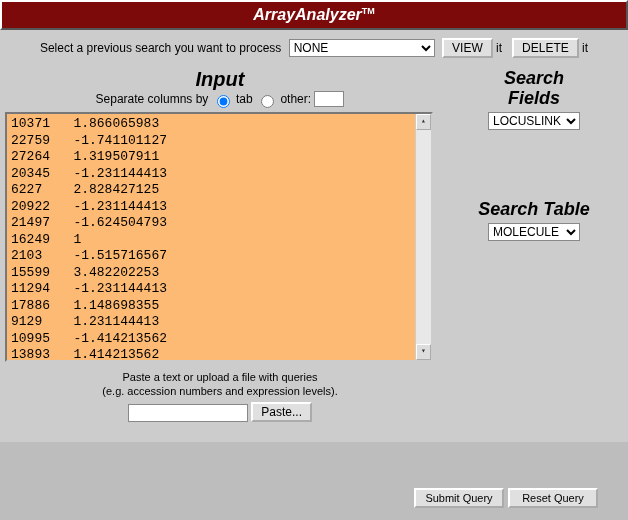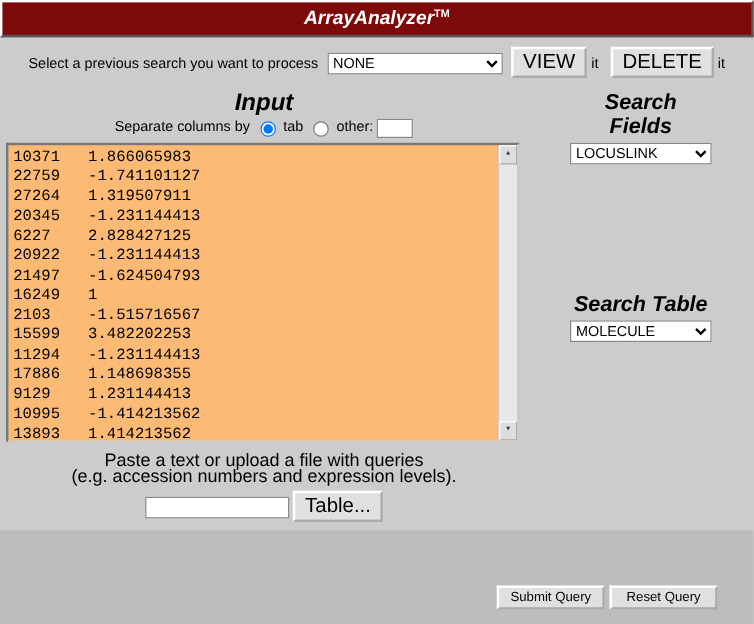--- a/index.html
+++ b/index.html
@@ -34,21 +34,21 @@
     color: #000;
   }
   .topbar select {
     font-size: 12px;
     width: 146px;
     margin: 0 4px;
     background: #fff;
     border: 1px solid #888;
   }
   .btn3d {
-    font-size: 17px;
+    font-size: 12px;
     padding: 1px 8px;
     background: #e0e0e0;
     border: 2px outset #fff;
     cursor: pointer;
     font-family: Arial, sans-serif;
   }
   .main {
     display: flex;
     align-items: flex-start;
     padding: 0 5px;
@@ -109,21 +109,21 @@
     background: #ddd;
     border: 1px outset #fff;
     font-size: 8px;
     text-align: center;
     line-height: 12px;
     color: #333;
   }
   .scroll-track { flex: 1; }
   .paste-text {
     text-align: center;
-    font-size: 15px;
+    font-size: 11px;
     margin-top: 8px;
     line-height: 14px;
   }
   .browse-row {
     text-align: center;
     margin-top: 4px;
   }
   .file-text {
     width: 120px;
     font-size: 11px;
@@ -133,26 +133,26 @@
     vertical-align: middle;
   }
   .sf-title {
     font-size: 18px;
     font-weight: bold;
     font-style: italic;
     line-height: 20px;
   }
   .right select {
     font-size: 12px;
-    width: 118px;
+    width: 92px;
     margin-top: 4px;
     background: #fff;
     border: 1px solid #888;
   }
-  .st-block { margin-top: 106px; }
+  .st-block { margin-top: 69px; }
   .footer {
     position: absolute;
     right: 30px;
     bottom: 12px;
     display: flex;
     flex-direction: row;
     gap: 4px;
   }
   .footer button {
     width: 90px;
@@ -215,21 +215,21 @@
 9129    1.231144413
 10995   -1.414213562
 13893   1.414213562
 7438    1.071773463</span><div class="scrollbar"><div class="scroll-btn">▴</div><div class="scroll-track"></div><div class="scroll-btn">▾</div></div></div>
     <div class="paste-text">
       <span>Paste a text or upload a file with queries</span><br>
       <span>(e.g. accession numbers and expression levels).</span>
     </div>
     <div class="browse-row">
       <input type="text" class="file-text" value="" style="">
-      <button class="btn3d">Table...</button>
+      <button class="btn3d">Paste...</button>
     </div>
   </div>
 
   <div class="right">
     <div>
       <div class="sf-title">
         <span>Search</span><br>
         <span>Fields</span>
       </div>
       <select>

